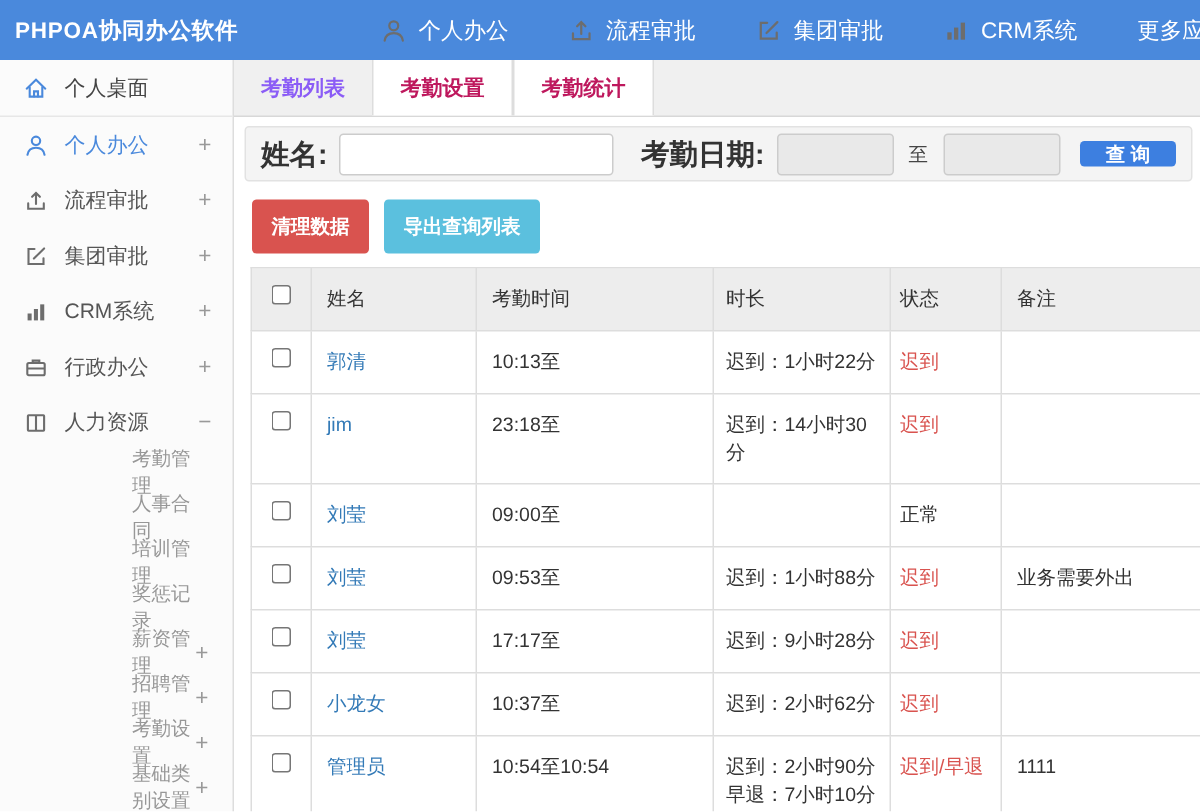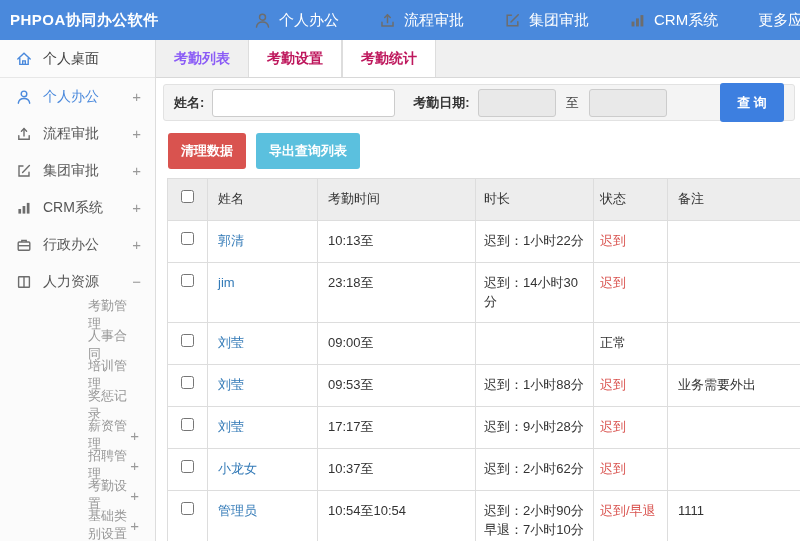--- a/index.html
+++ b/index.html
@@ -48,31 +48,31 @@
   .content { position: absolute; top: 40px; left: 156px; width: 644px; height: 501px; background: #fff; overflow: hidden; }
   .tabbar { height: 38px; background: #f0f0f0; border-bottom: 1px solid #d8d8d8; display: flex; }
   .tab { padding: 0 18px; line-height: 37px; font-size: 14px; font-weight: bold; color: #be185d; cursor: pointer; white-space: nowrap; }
   .tab.active { color: #8b5cf6; background: transparent; }
   .tab.inactive { background: #fff; border-left: 1px solid #ddd; border-right: 1px solid #ddd; }
 
   .formbar {
     margin: 6px 5px 0 7px; background: #f4f4f4; border: 1px solid #e2e2e2; border-radius: 3px;
     height: 37px; display: flex; align-items: center; padding: 0 10px; white-space: nowrap;
   }
-  .formbar label { font-weight: bold; font-size: 13px; color: #333; }
+  .formbar label { font-weight: bold; font-size: 19px; color: #333; }
   .inp {
     height: 28px; border: 1px solid #ccc; border-radius: 3px; background: #fff;
     margin-left: 8px; padding: 0 6px; font-size: 13px; outline: none;
   }
   .inp-name { width: 183px; }
   .inp-date { width: 78px; background: #e9e9e9; }
   .lbl-date { margin-left: 18px; }
   .lbl-to { margin-left: 10px; margin-right: 2px; font-weight: normal; color: #444; }
   .btn { border: none; border-radius: 3px; color: #fff; font-weight: bold; font-size: 13px; cursor: pointer; font-family: inherit; }
-  .btn-query { margin-left: auto; width: 64px; height: 39px; background: #3d7fe0; }
+  .btn-query { margin-left: auto; width: 64px; height: 17px; background: #3d7fe0; }
 
   .btnrow { margin: 12px 12px 9px 12px; display: flex; gap: 10px; }
   .btn-danger { background: #d9534f; padding: 9px 13px; }
   .btn-info  { background: #5bc0de; padding: 9px 13px; }
 
   
   table { border-collapse: collapse; table-layout: fixed; width: 652px; margin-left: 11px; font-size: 13px; }
   th, td { border: 1px solid #ddd; text-align: left; vertical-align: top; padding: 11px 10px; line-height: 1.45; }
   th { background: #ededed; font-weight: normal; color: #333; }
   td.c-dur, th.c-dur { padding-left: 8px; padding-right: 8px; }

